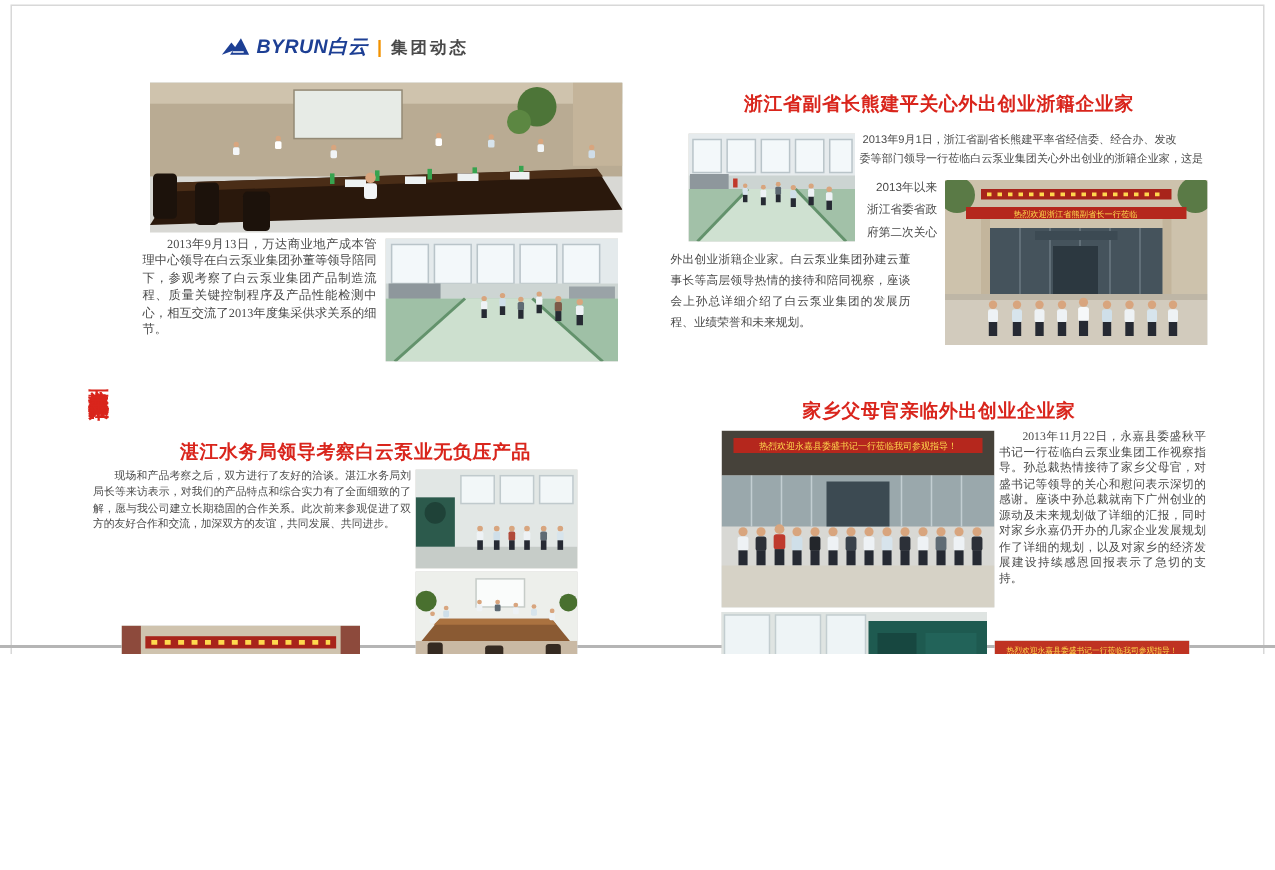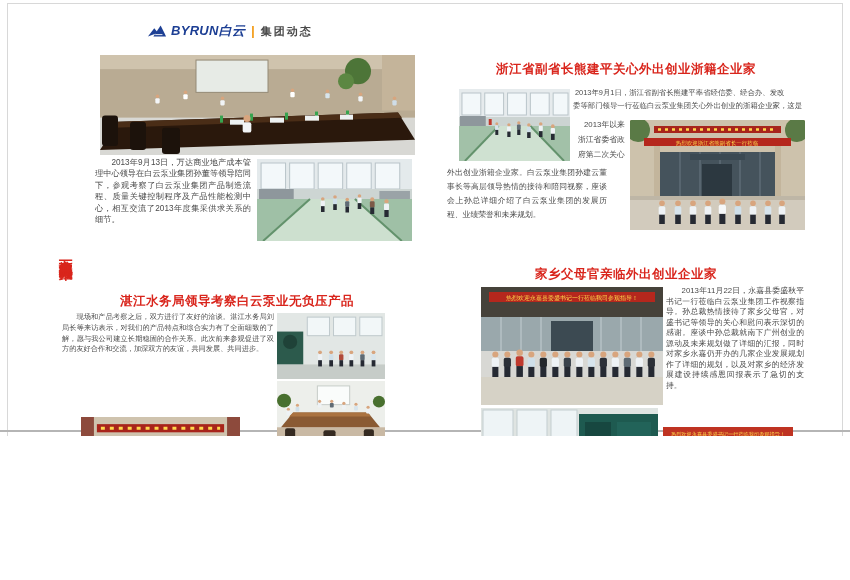--- a/index.html
+++ b/index.html
@@ -10,21 +10,21 @@
   .abs{position:absolute;text-align:right;}
   
   .brand{position:absolute;left:147px;top:22px;display:flex;align-items:center;gap:4px;}
   .brand-name{font-size:13px;font-weight:bold;font-style:italic;color:#1d3f94;letter-spacing:.3px;}
   .brand-sep{color:#f29200;font-weight:bold;font-size:12px;margin:0 2px;}
   .brand-sec{font-size:11px;color:#4a4a4a;letter-spacing:2px;font-weight:bold;}
   
   .vtitle{writing-mode:vertical-rl;text-orientation:upright;font-size:13.5px;font-weight:bold;
           color:#d9251c;letter-spacing:0.5px;line-height:1.2;}
   .hd{color:#d9251c;font-weight:bold;text-align:center;font-size:12.5px;letter-spacing:.5px;}
-  .bd{color:#4a4a4a;text-align:justify;}
+  .bd{color:#4a4a4a;text-align:justify;font-family:Liberation Serif, serif;}
   .bd p{margin:0;text-indent:2em;}
   .ln{white-space:nowrap;color:#4a4a4a;}
   .ph{position:absolute;overflow:hidden;background:#d8d8d4;}
   .ph svg{display:block;width:100%;height:100%;}
   
   #lp-a1{position:absolute;left:95px;top:157px;width:317px;font-size:8.2px;line-height:1.4;}
   #lp-a1 .float-photo{float:right;width:155px;height:82px;margin:2px 0 4px 6px;position:relative;overflow:hidden;background:#d8d8d4;}
   #lp-a1 .float-photo svg{display:block;width:100%;height:100%;}
   
   .bar{position:absolute;height:11px;display:flex;align-items:center;justify-content:center;}

